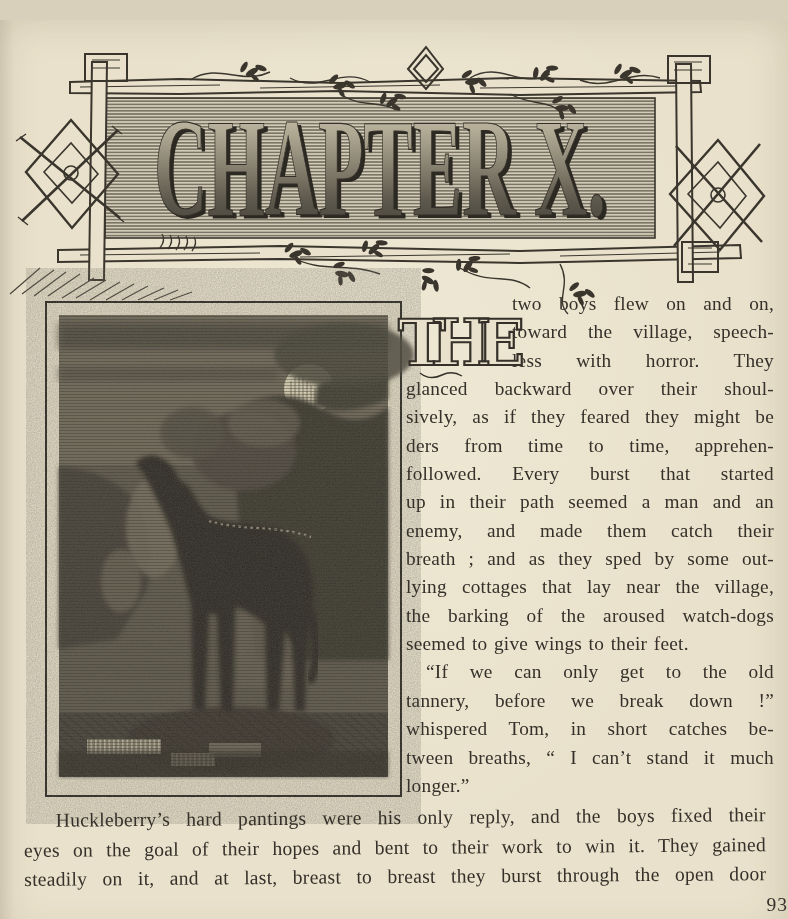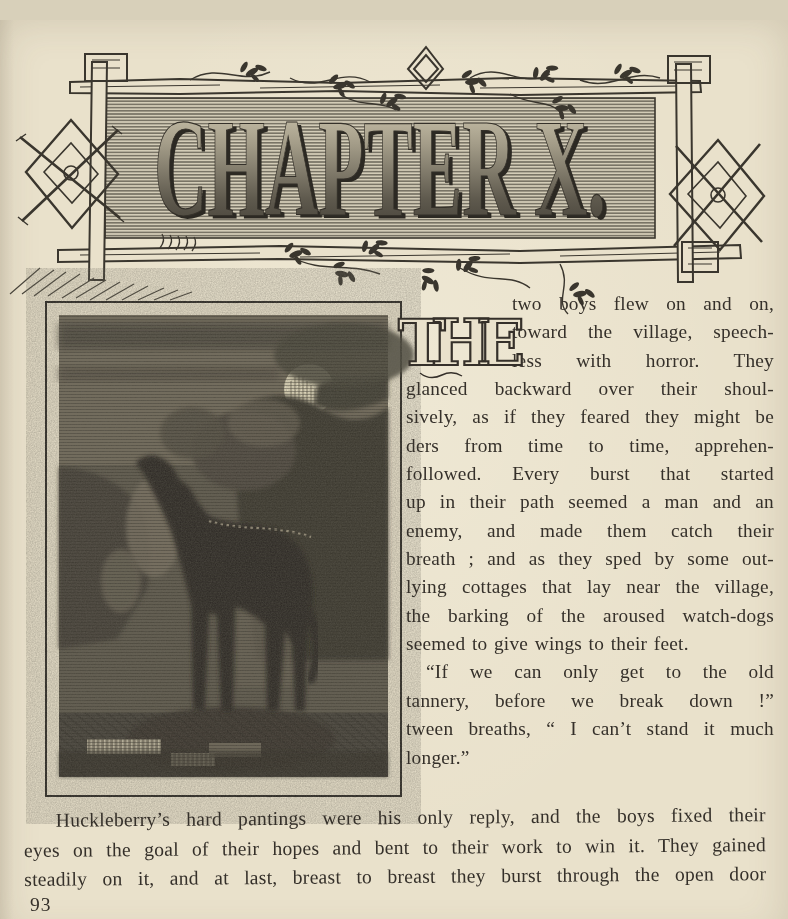--- a/index.html
+++ b/index.html
@@ -41,21 +41,21 @@
   .bottom{
     position:absolute;left:24px;top:783px;width:742px;
     font-size:19.6px;letter-spacing:.25px;word-spacing:1.5px;
     transform:rotate(-0.45deg);
   }
   .bottom-line{height:29.6px;line-height:29.6px;}
   .indent30{text-indent:32px;}
 
   .folio{
     position:absolute;left:0;top:874px;width:100%;
-    text-align:left;font-size:19.5px;letter-spacing:1px;padding-left:30px;box-sizing:border-box;
+    text-align:right;font-size:19.5px;letter-spacing:1px;padding-left:30px;box-sizing:border-box;
   }
 </style>
 </head>
 <body>
 
 <div class="page">
 
   <div class="banner">
     <svg width="712" height="252" viewBox="0 0 712 252">
       <defs>
@@ -245,20 +245,21 @@
     <div class="col-line jline">ders from time to time, apprehen-</div>
     <div class="col-line jline">followed.  Every burst that started</div>
     <div class="col-line jline">up in their path seemed a man and an</div>
     <div class="col-line jline">enemy, and made them catch their</div>
     <div class="col-line jline">breath ; and as they sped by some out-</div>
     <div class="col-line jline">lying cottages that lay near the village,</div>
     <div class="col-line jline">the barking of the aroused watch-dogs</div>
     <div class="col-line jline endline">seemed to give wings to their feet.</div>
     <div class="col-line jline indent">“If we can only get to the old</div>
     <div class="col-line jline">tannery, before we break down !”</div>
+    <div class="col-line jline">whispered Tom, in short catches be-</div>
     <div class="col-line jline">tween breaths, “ I can’t stand it much</div>
     <div class="col-line jline endline">longer.”</div>
   </div>
 
   <div class="bottom">
     <div class="bottom-line jline indent30">Huckleberry’s hard pantings were his only reply, and the boys fixed their</div>
     <div class="bottom-line jline">eyes on the goal of their hopes and bent to their work to win it.  They gained</div>
     <div class="bottom-line jline">steadily on it, and at last, breast to breast they burst through the open door</div>
   </div>
 

